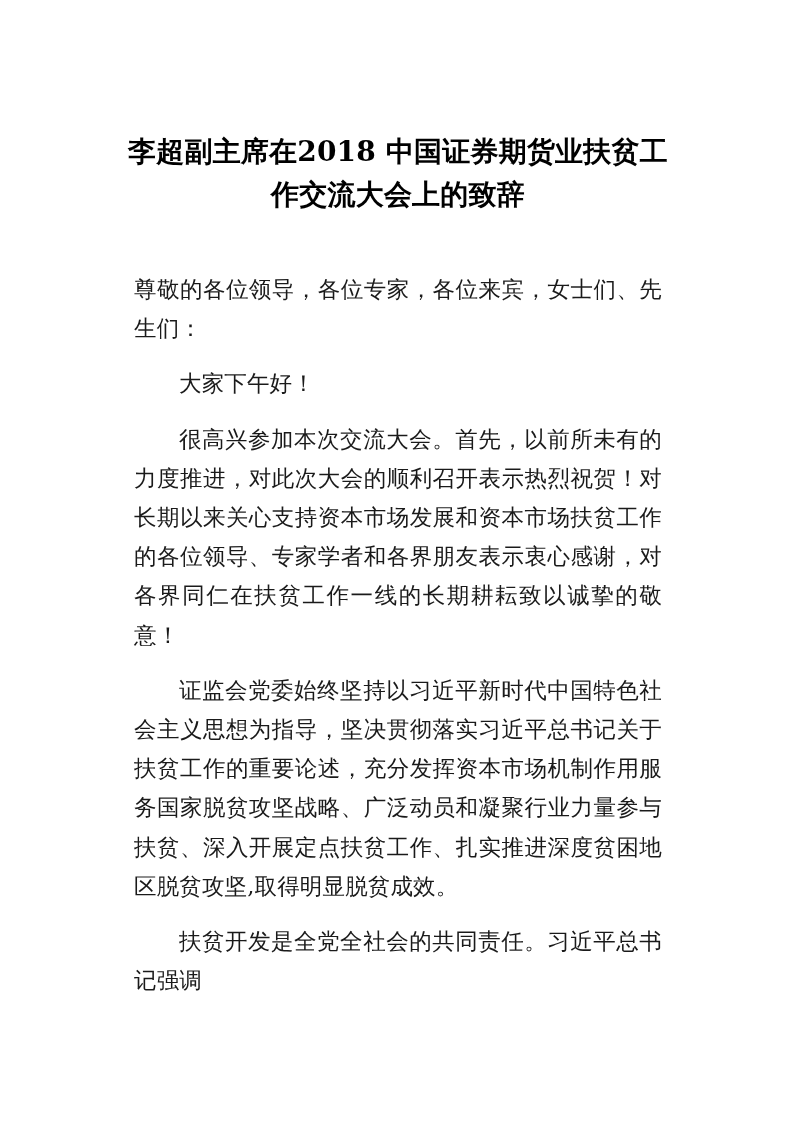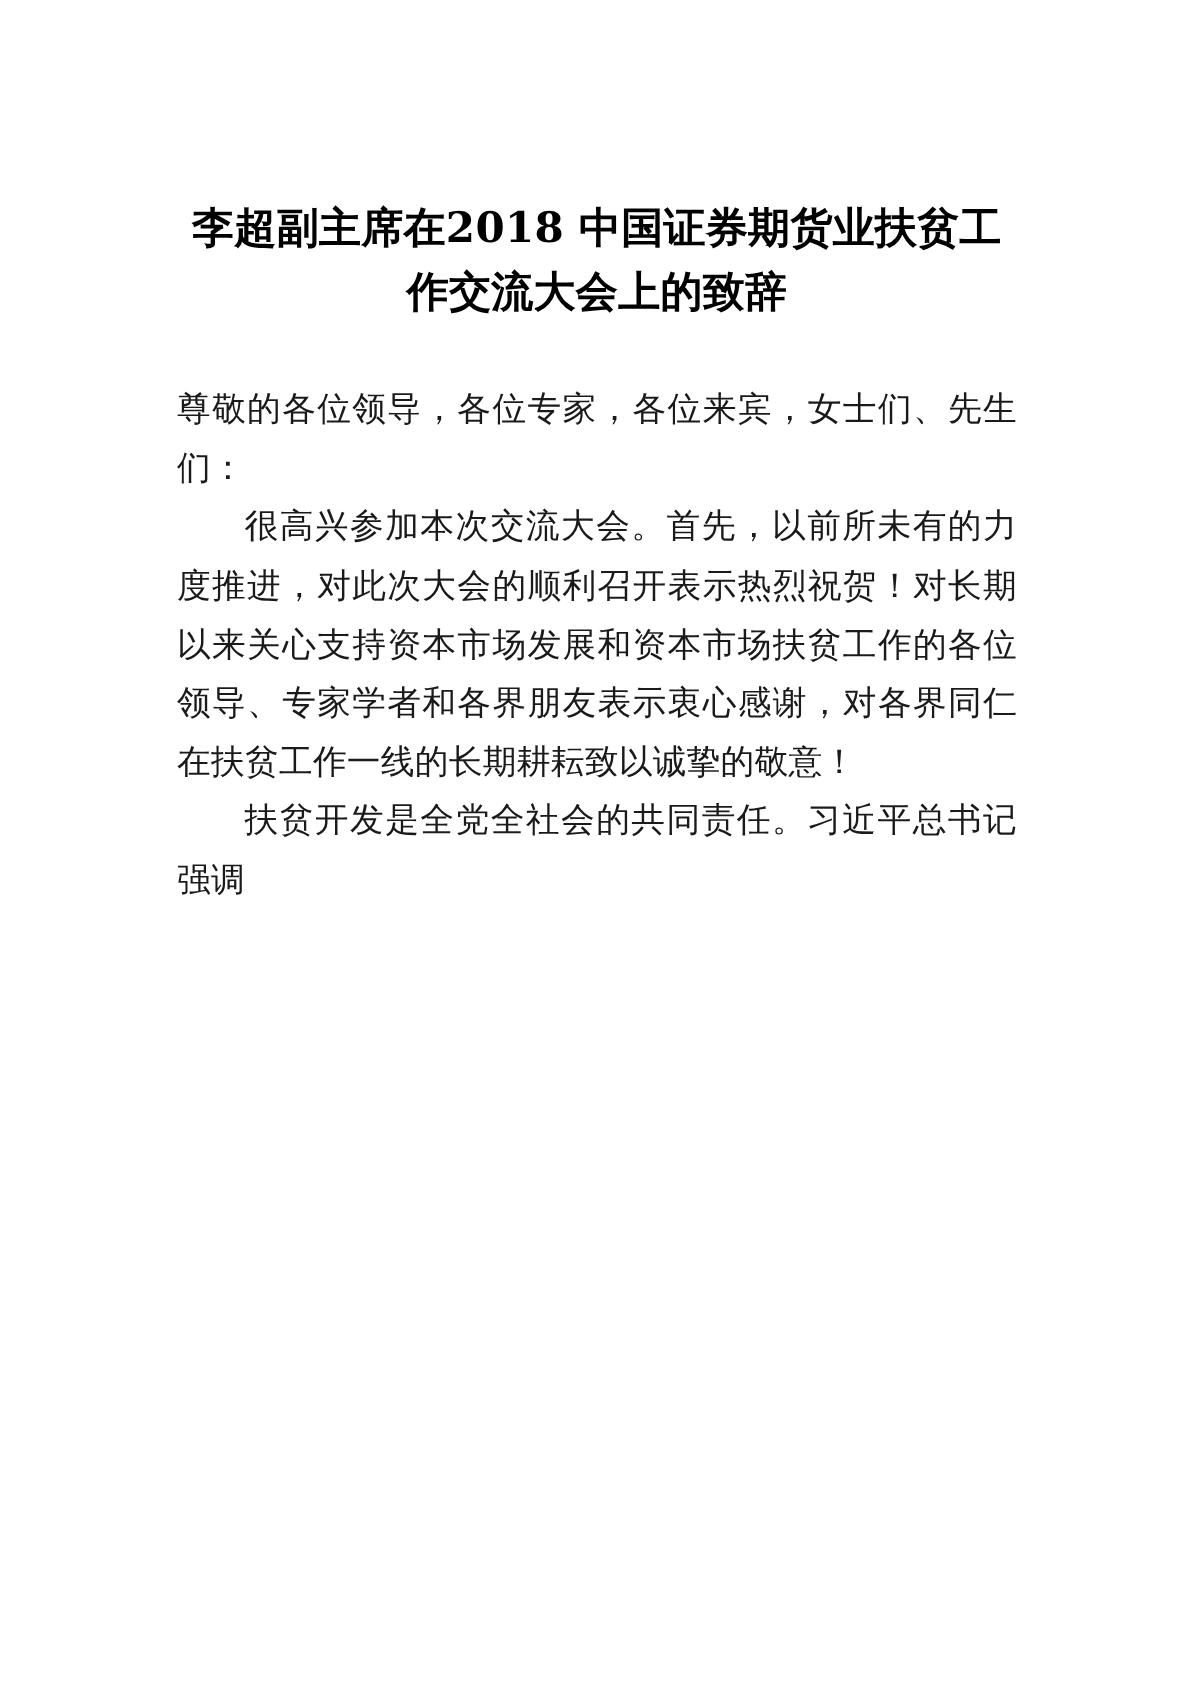--- a/index.html
+++ b/index.html
@@ -47,21 +47,21 @@
   }
 
   
   .body-block {
     margin: 0;
     padding: 0;
     padding-top: 38px;
   }
 
   .para {
-    margin: 0;
+    margin: 16px;
     padding: 0;
     font-family: "DejaVu Serif", "Liberation Serif", serif;
     font-size: 22.5px;
     line-height: 39.2px;
     text-align: justify;
     text-justify: inter-character;
     color: #1a1a1a;
     word-break: break-all;
     letter-spacing: 0.15px;
   }
@@ -79,22 +79,24 @@
 
 <div class="page">
   <div class="content">
 
     <h1 class="doc-title">李超副主席在2018 中国证券期货业扶贫工作交流大会上的致辞</h1>
 
     <div class="body-block">
 
       <p class="para flush">尊敬的各位领导，各位专家，各位来宾，女士们、先生们：</p>
 
+      <p class="para indent">大家下午好！</p>
 
       <p class="para indent">很高兴参加本次交流大会。首先，以前所未有的力度推进，对此次大会的顺利召开表示热烈祝贺！对长期以来关心支持资本市场发展和资本市场扶贫工作的各位领导、专家学者和各界朋友表示衷心感谢，对各界同仁在扶贫工作一线的长期耕耘致以诚挚的敬意！</p>
 
 
+      <p class="para indent">证监会党委始终坚持以习近平新时代中国特色社会主义思想为指导，坚决贯彻落实习近平总书记关于扶贫工作的重要论述，充分发挥资本市场机制作用服务国家脱贫攻坚战略、广泛动员和凝聚行业力量参与扶贫、深入开展定点扶贫工作、扎实推进深度贫困地区脱贫攻坚,取得明显脱贫成效。</p>
 
       <p class="para indent">扶贫开发是全党全社会的共同责任。习近平总书记强调</p>
 
     </div>
   </div>
 </div>
 
 </body></html>

